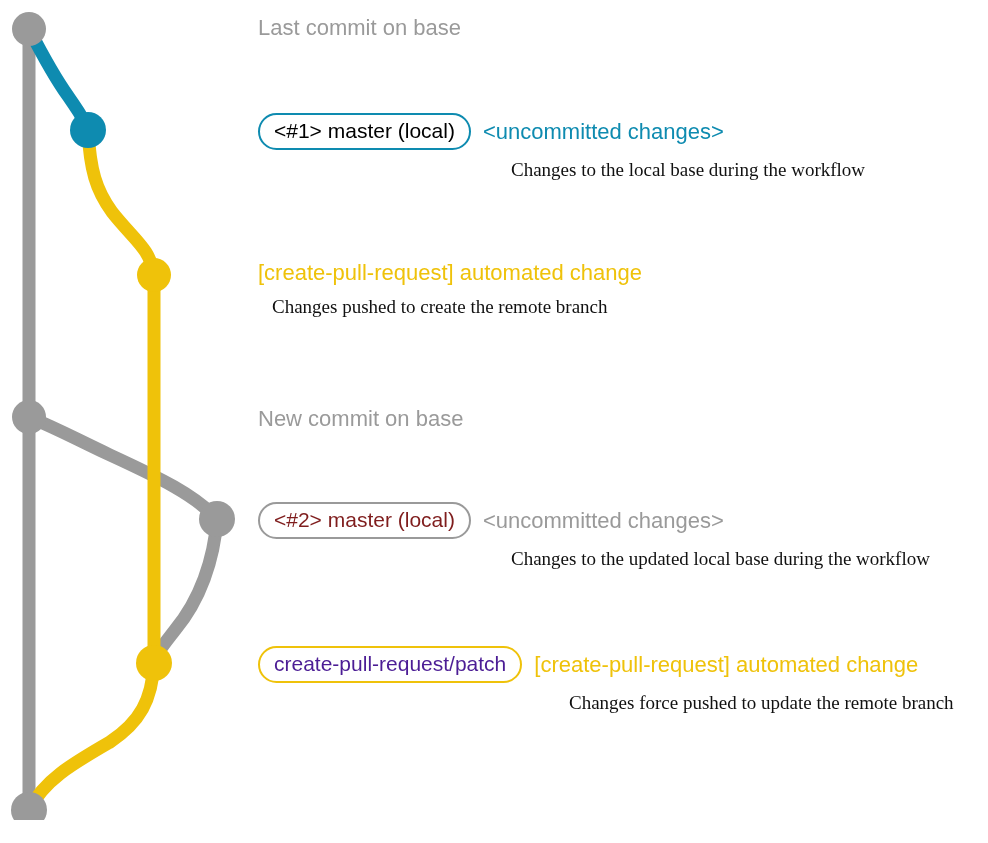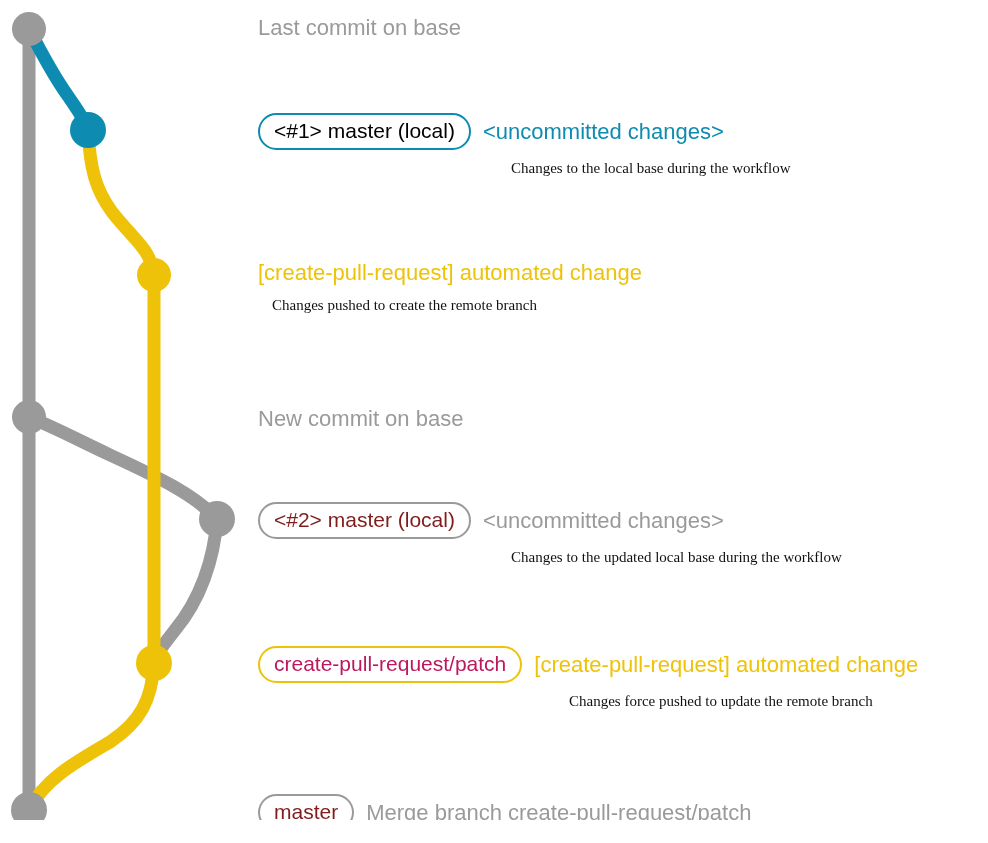--- a/index.html
+++ b/index.html
@@ -35,35 +35,35 @@
     border: 2px solid #9a9a9a;
     border-radius: 999px;
     padding: 5px 14px 7px 14px;
     font-size: 21px;
     line-height: 1;
     color: #9a9a9a;
     background: #ffffff;
     box-sizing: border-box;
   }
   .pill.teal { border-color: #0e8bb0; color: #000000; }
-  .pill.yellow { border-color: #efc20a; color: #be185d; }
+  .pill.yellow { border-color: #efc20a; color: #4c1d95; }
   .pill.gray { border-color: #9a9a9a; color: #7f1d1d; }
 
   .headline {
     font-size: 22px;
     line-height: 1.25;
     color: #9a9a9a;
   }
   .headline.teal { color: #0e8bb0; }
   .headline.yellow { color: #efc20a; }
   .headline.gray { color: #9a9a9a; }
 
   .desc {
     font-family: "Liberation Serif", serif;
-    font-size: 15px;
+    font-size: 19px;
     color: #111111;
     line-height: 1.2;
   }
 
   .block {
     display: flex;
     flex-direction: column;
   }
   .toprow {
     display: flex;
@@ -160,22 +160,14 @@
       <div class="toprow">
         <span class="pill yellow">create-pull-request/patch</span>
         <span class="headline yellow">[create-pull-request] automated change</span>
       </div>
       <div class="desc-wrap" style="padding-left:311px;">
         <span class="desc">Changes force pushed to update the remote branch</span>
       </div>
     </div>
   </div>
 
-  <div class="row" style="left:258px; top:794px;">
-    <div class="block">
-      <div class="toprow">
-        <span class="pill gray">master</span>
-        <span class="headline gray">Merge branch create-pull-request/patch</span>
-      </div>
-    </div>
-  </div>
 
 </div>
 
 </body></html>

